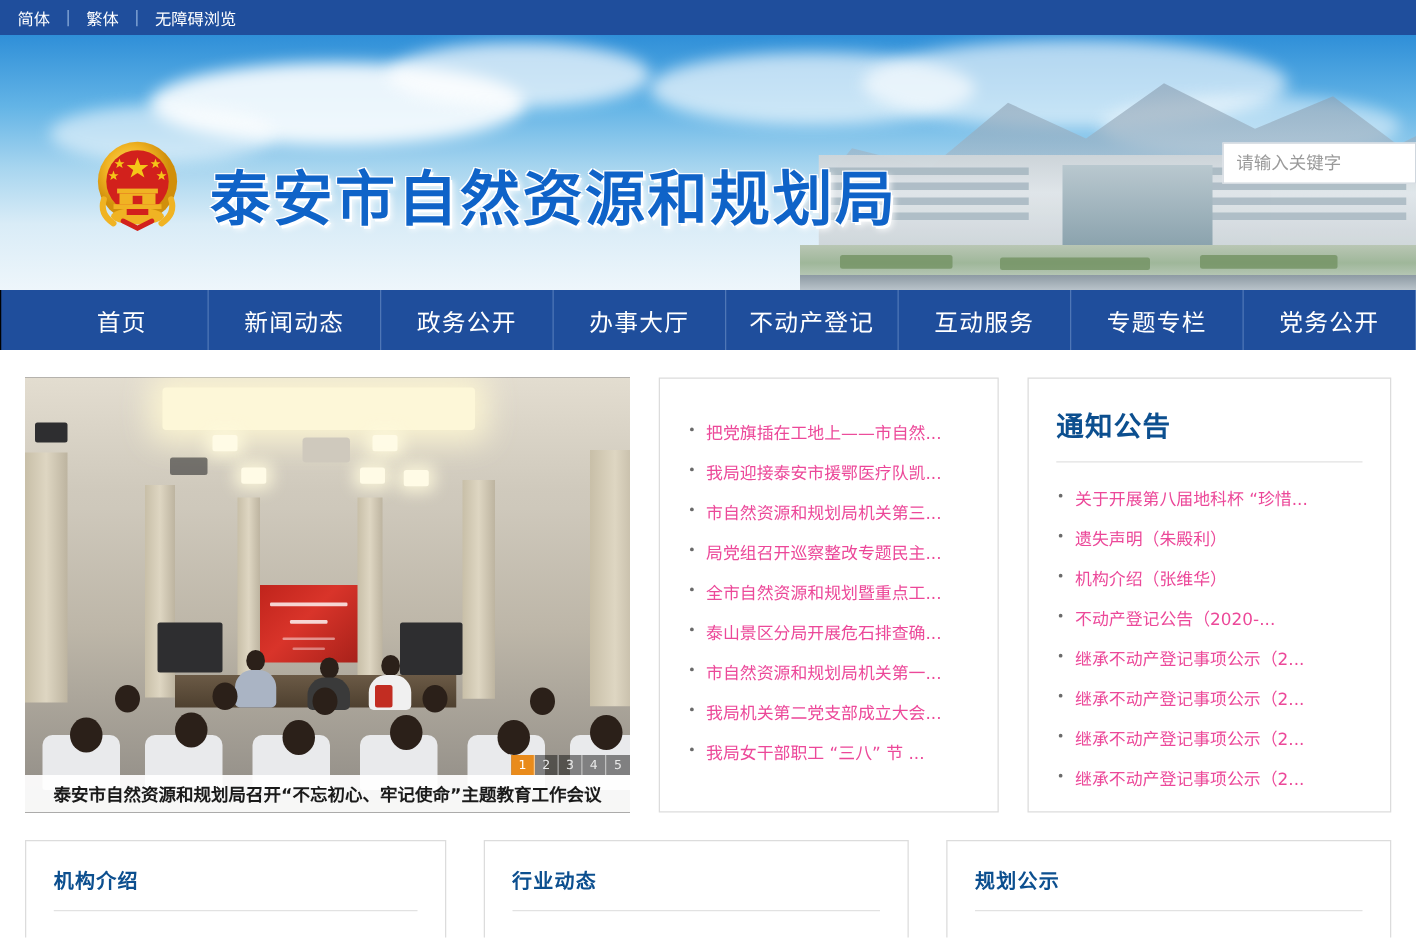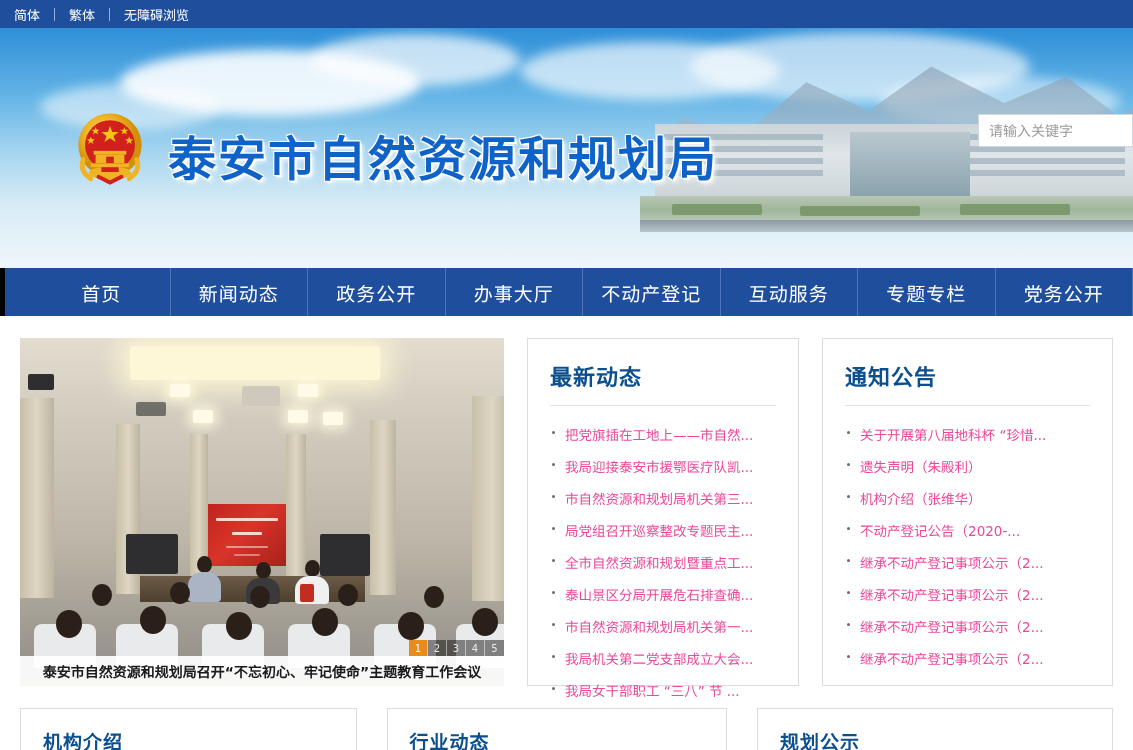--- a/index.html
+++ b/index.html
@@ -15,21 +15,21 @@
     height:28px; background:#1f4e9c;
     display:flex; align-items:center; padding-left:14px;
     color:#ffffff; font-size:13px;
   }
   .topbar .tb-link { padding:0 14px; color:#fff; text-decoration:none; white-space:nowrap; }
   .topbar .tb-link:first-child { padding-left:0; }
   .topbar .tb-sep { width:1px; height:13px; background:#8fb0dc; }
 
   
   .banner {
-    position:relative; height:240px; overflow:hidden;
+    position:relative; height:204px; overflow:hidden;
     background:linear-gradient(to bottom,#2f8fd8 0%,#63b4e6 28%,#a7d5ef 52%,#d9ecf7 74%,#eef6fb 100%);
   }
   
   .cloud { position:absolute; background:rgba(255,255,255,0.88); border-radius:50%; filter:blur(6px); }
   .c1 { width:300px; height:66px; left:120px; top:22px; }
   .c2 { width:210px; height:52px; left:310px; top:6px; opacity:.8; }
   .c3 { width:260px; height:58px; left:520px; top:14px; opacity:.75; }
   .c4 { width:340px; height:70px; left:690px; top:4px; opacity:.7; }
   .c5 { width:180px; height:46px; left:40px; top:56px; opacity:.6; }
   .c6 { width:240px; height:50px; left:880px; top:48px; opacity:.55; }
@@ -89,21 +89,21 @@
   
   .nav {
     height:48px; background:#1f4e9c;
     display:flex; align-items:stretch;
   }
   .nav-item {
     flex:1; display:flex; align-items:center; justify-content:center;
     color:#ffffff; font-size:19px; letter-spacing:1px;
     border-right:1px solid #4f77b6; cursor:pointer; white-space:nowrap;
   }
-  .nav-item:first-child { border-left:5px solid #000000;padding-left:28px; }
+  .nav-item:first-child { border-left:1px solid #000000;padding-left:28px; }
 
   
   .content { padding:22px 20px 0 20px; display:flex; gap:23px; }
 
   
   .carousel {
     position:relative; width:492px; height:348px; overflow:hidden;
     background:#2b2b2b;
   }
   .room {
@@ -178,21 +178,21 @@
   
   .bottom-row { display:flex; gap:30px; padding:22px 20px 0 20px; }
   .bpanel {
     border:1px solid #dcdcdc; background:#fff;
     padding:18px 22px 10px 22px; height:80px;
   }
   .bp1 { width:343px; }
   .bp2 { width:347px; }
   .bp3 { width:363px; }
   .bpanel-title {
-    font-size:19px; font-weight:bold; color:#0c4f8f;
+    font-size:16px; font-weight:bold; color:#0c4f8f;
     letter-spacing:1px; padding-bottom:13px;
     border-bottom:1px solid #e2e2e2;
   }
 </style>
 </head>
 <body>
 
 <div class="topbar">
   <a class="tb-link">简体</a>
   <span class="tb-sep"></span>
@@ -342,21 +342,20 @@
       <div class="pg">2</div>
       <div class="pg">3</div>
       <div class="pg">4</div>
       <div class="pg">5</div>
     </div>
 
     <div class="caption">泰安市自然资源和规划局召开“不忘初心、牢记使命”主题教育工作会议</div>
   </div>
 
   <div class="panel panel-news">
-    <div class="panel-title">最新动态</div>
     <ul class="list">
       <li>把党旗插在工地上——市自然...</li>
       <li>我局迎接泰安市援鄂医疗队凯...</li>
       <li>市自然资源和规划局机关第三...</li>
       <li>局党组召开巡察整改专题民主...</li>
       <li>全市自然资源和规划暨重点工...</li>
       <li>泰山景区分局开展危石排查确...</li>
       <li>市自然资源和规划局机关第一...</li>
       <li>我局机关第二党支部成立大会...</li>
       <li>我局女干部职工 “三八” 节 ...</li>

